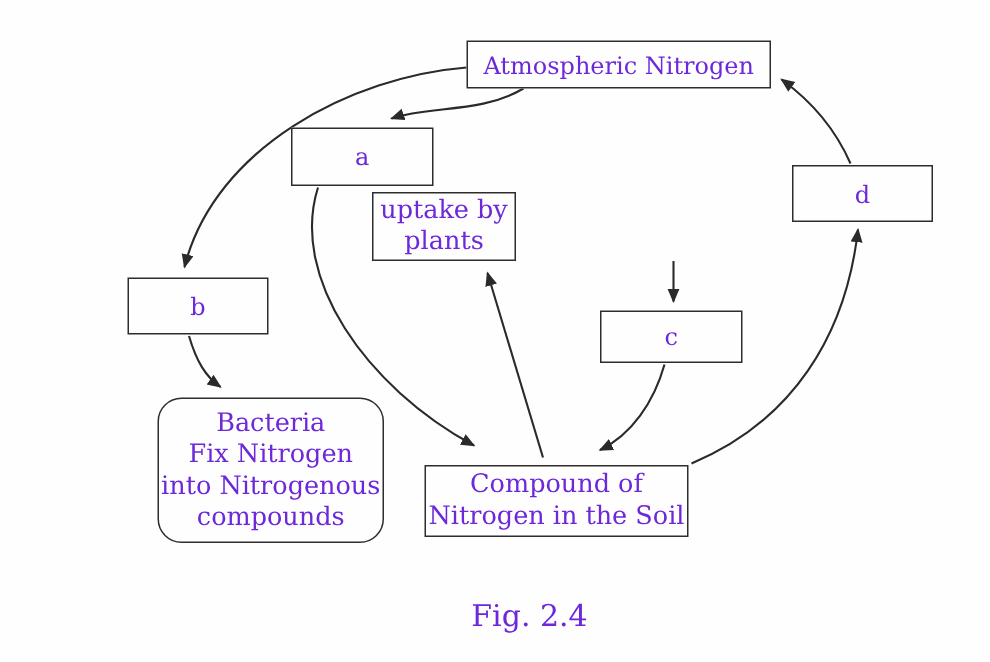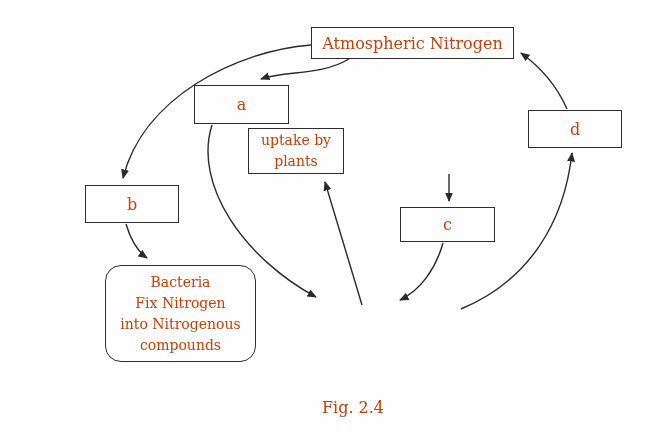--- a/index.html
+++ b/index.html
@@ -6,60 +6,60 @@
     margin: 0;
     padding: 0;
     background: #ffffff;
   }
   .stage {
     position: relative;
     width: 636px;
     height: 441px;
     background: #fefefe;
     font-family: "DejaVu Serif", "Liberation Serif", serif;
-    color: #c2410c;
+    color: #6d28d9;
     overflow: hidden;
     padding-left: 24px;
   }
   .arrows {
     position: absolute;
     left: 0;
     top: 0;
     width: 660px;
     height: 441px;
   }
   .box {
     position: absolute;
     box-sizing: border-box;
     border: 1.6px solid #2d2d2d;
     background: #fefefe;
     display: flex;
     align-items: center;
     justify-content: center;
     text-align: center;
     white-space: pre-line;
-    font-size: 14px;
+    font-size: 17px;
     line-height: 21px;
   }
   .box-atmospheric { left: 311px; top: 27px;  width: 203px; height: 32px; font-size: 16px; }
   .box-a           { left: 194px; top: 85px;  width: 95px;  height: 39px; font-size: 16px; }
   .box-uptake      { left: 248px; top: 128px; width: 96px;  height: 46px; }
   .box-animals     { left: 403px; top: 126px; width: 97px;  height: 47px; }
   .box-d           { left: 528px; top: 110px; width: 94px;  height: 38px; font-size: 16px; }
   .box-b           { left: 85px;  top: 185px; width: 94px;  height: 38px; font-size: 16px; }
   .box-c           { left: 400px; top: 207px; width: 95px;  height: 35px; font-size: 16px; }
   .box-bacteria    { left: 105px; top: 265px; width: 151px; height: 97px; border-radius: 16px; }
   .box-compound    { left: 283px; top: 310px; width: 176px; height: 48px; }
   .caption {
     position: absolute;
     left: 288px;
     top: 398px;
     width: 130px;
     text-align: center;
-    font-size: 16px;
+    font-size: 20px;
   }
 </style>
 </head>
 <body>
 
 <div class="stage">
 
   <svg class="arrows" viewBox="0 0 660 441" xmlns="http://www.w3.org/2000/svg">
     <defs>
       <marker id="ah" markerUnits="userSpaceOnUse" markerWidth="11" markerHeight="9" refX="8.5" refY="4" orient="auto">
@@ -91,16 +91,18 @@
 
   <div class="box box-b">b</div>
 
   <div class="box box-c">c</div>
 
   <div class="box box-bacteria">Bacteria
 Fix Nitrogen
 into Nitrogenous
 compounds</div>
 
+  <div class="box box-compound">Compound of
+Nitrogen in the Soil</div>
 
   <div class="caption">Fig. 2.4</div>
 
 </div>
 
 </body></html>

